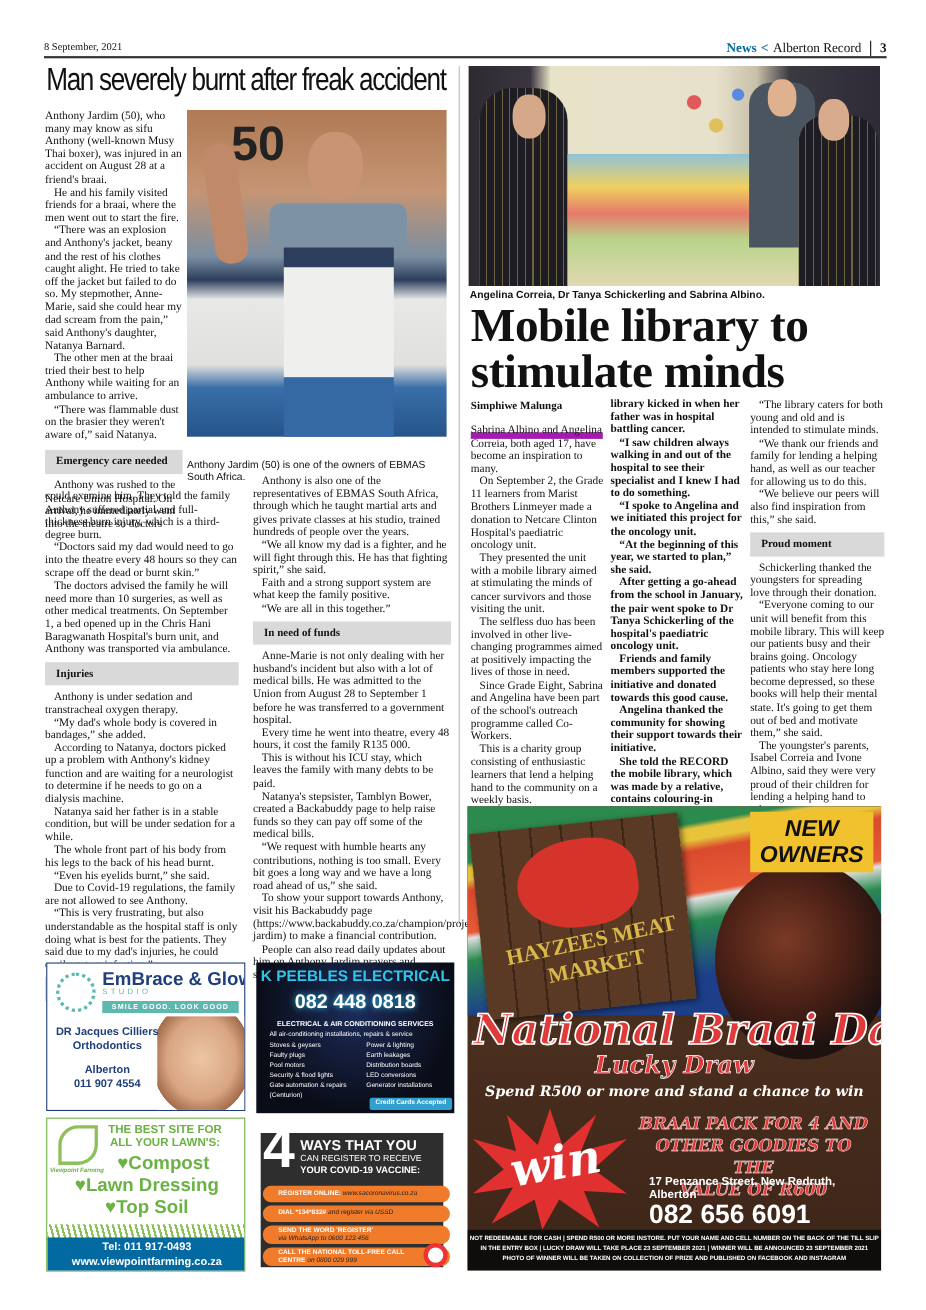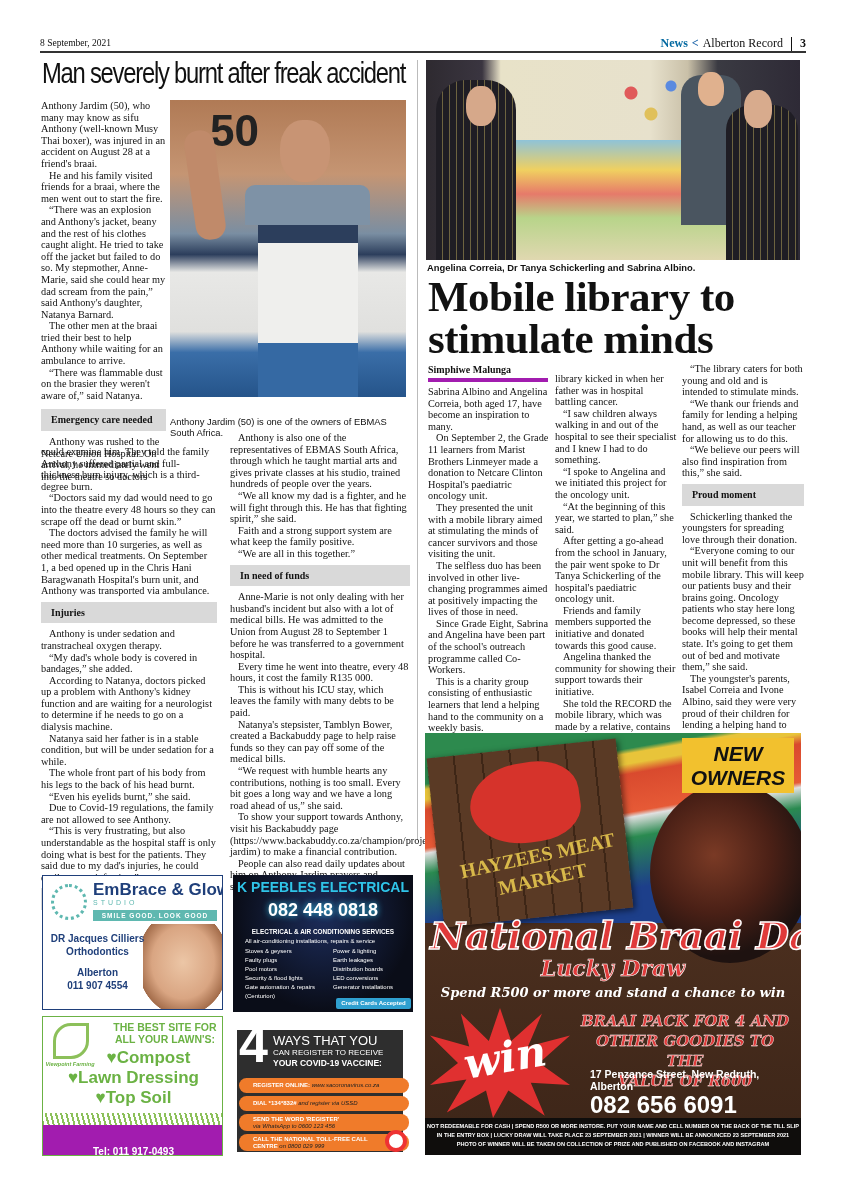--- a/index.html
+++ b/index.html
@@ -16,21 +16,21 @@
 .vrule{left:417px;top:60px;width:1px;height:780px;background:#bbb}
 .h1a{left:42px;top:57px;font-family:"Liberation Sans",sans-serif;font-size:29px;letter-spacing:-1.5px;transform:scaleX(.82);transform-origin:left;white-space:nowrap;font-weight:normal}
 .body{font-size:10.3px;line-height:11.6px}
 .body p{text-indent:8px}
 .body p.ni{text-indent:0}
 .sub{background:#d9d9d9;font-weight:bold;font-size:10px;padding:5px 10px;margin:5px 0 5px}
 .photo1{left:170px;top:100px;width:236px;height:297px;background:linear-gradient(180deg,#b07a55 0%,#c59573 25%,#7a8ea2 45%,#2c3e5c 52%,#e8e8e6 58%,#e0e0de 78%,#3a6ea8 85%,#25548a 100%);overflow:hidden}
 .cap{font-family:"Liberation Sans",sans-serif;font-size:9.4px;line-height:11px}
 .photo2{left:426px;top:60px;width:374px;height:200px;background:linear-gradient(90deg,#2e2a30 0%,#3a3540 15%,#e8e2c8 20%,#e7e1cc 60%,#c9c0a8 70%,#3a3a42 78%,#2e2a36 100%);overflow:hidden}
 .h1b{left:428px;top:276px;font-family:"Liberation Serif",serif;font-weight:900;font-size:43px;line-height:42px;letter-spacing:-.5px}
-.byline{left:428px;top:364px;font-weight:bold;font-size:10px;width:120px;border-bottom:4px solid #a21caf;padding-bottom:3px}
+.byline{left:428px;top:364px;font-weight:bold;font-size:10px;width:120px;border-bottom:6px solid #a21caf;padding-bottom:18px}
 .ad{overflow:hidden}
 </style>
 </head>
 <body>
 
 <div class="abs hdr-date">8 September, 2021</div>
 <div class="abs hdr-right">
   <span class="hdr-news">News</span>
   <span class="hdr-arrow">&lt;</span>
   <span class="hdr-pub">Alberton Record</span>
@@ -118,21 +118,21 @@
 <div class="abs body" style="left:428px;top:386px;width:122px;">
   <p class="ni">Sabrina Albino and Angelina Correia, both aged 17, have become an inspiration to many.</p>
   <p>On September 2, the Grade 11 learners from Marist Brothers Linmeyer made a donation to Netcare Clinton Hospital's paediatric oncology unit.</p>
   <p>They presented the unit with a mobile library aimed at stimulating the minds of cancer survivors and those visiting the unit.</p>
   <p>The selfless duo has been involved in other live-changing programmes aimed at positively impacting the lives of those in need.</p>
   <p>Since Grade Eight, Sabrina and Angelina have been part of the school's outreach programme called Co-Workers.</p>
   <p>This is a charity group consisting of enthusiastic learners that lend a helping hand to the community on a weekly basis.</p>
   <p>According to Sabrina, the idea of donating a mobile</p>
 </div>
 
-<div class="abs body" style="left:555px;top:373px;width:122px;">
+<div class="abs body" style="left:555px;top:362px;width:122px;font-weight:bold;">
   <p class="ni">library kicked in when her father was in hospital battling cancer.</p>
   <p>“I saw children always walking in and out of the hospital to see their specialist and I knew I had to do something.</p>
   <p>“I spoke to Angelina and we initiated this project for the oncology unit.</p>
   <p>“At the beginning of this year, we started to plan,” she said.</p>
   <p>After getting a go-ahead from the school in January, the pair went spoke to Dr Tanya Schickerling of the hospital's paediatric oncology unit.</p>
   <p>Friends and family members supported the initiative and donated towards this good cause.</p>
   <p>Angelina thanked the community for showing their support towards their initiative.</p>
   <p>She told the RECORD the mobile library, which was made by a relative, contains colouring-in books, reading books, puzzles, games, stationery and toys.</p>
 </div>
 
@@ -207,41 +207,41 @@
     <div>Distribution boards</div>
     <div>LED conversions</div>
     <div>Generator installations</div>
   </div>
   <div class="abs" style="left:103px;top:123px;width:75px;height:11px;background:#2fa0d0;color:#fff;font:bold 6px 'Liberation Sans',sans-serif;text-align:center;line-height:11px;border-radius:2px;">Credit Cards Accepted</div>
 </div>
 
 <div class="abs ad" style="left:42px;top:1016px;width:181px;height:140px;border:1.5px solid #6bb244;background:#fff;">
   <div class="abs" style="left:10px;top:6px;width:36px;height:36px;border:3px solid #8cc05a;border-radius:50% 0 50% 0;"></div>
   <div class="abs" style="left:2px;top:44px;width:50px;font:italic bold 5.5px 'Liberation Sans',sans-serif;color:#6bb244;text-align:center;">Viewpoint Farming</div>
-  <div class="abs" style="left:62px;top:4px;width:120px;text-align:center;font:bold 10.5px 'Liberation Sans',sans-serif;color:#6bb244;line-height:12px;">
+  <div class="abs" style="left:47px;top:4px;width:120px;text-align:center;font:bold 10.5px 'Liberation Sans',sans-serif;color:#6bb244;line-height:12px;">
     <div>THE BEST SITE FOR</div>
     <div>ALL YOUR LAWN'S:</div>
   </div>
   <div class="abs" style="left:0;top:31px;width:181px;text-align:center;font:bold 17px 'Liberation Sans',sans-serif;color:#6bb244;line-height:20px;">
     <div style="padding-left:30px"><span>♥</span><span>Compost</span></div>
     <div><span>♥</span><span>Lawn Dressing</span></div>
     <div><span>♥</span><span>Top Soil</span></div>
   </div>
   <div class="abs" style="left:0;top:96px;width:181px;height:14px;background:repeating-linear-gradient(75deg,#8cc05a 0 2px,#fff 2px 5px);"></div>
-  <div class="abs" style="left:0;top:108px;width:181px;height:32px;background:#a21caf;text-align:center;color:#fff;font:bold 10px 'Liberation Sans',sans-serif;line-height:14px;padding-top:20px;">
+  <div class="abs" style="left:0;top:108px;width:181px;height:32px;background:#0369a1;text-align:center;color:#fff;font:bold 10px 'Liberation Sans',sans-serif;line-height:14px;padding-top:2px;">
     <div>Tel: 011 917-0493</div>
     <div>www.viewpointfarming.co.za</div>
   </div>
 </div>
 
 <div class="abs ad" style="left:233px;top:1018px;width:180px;height:136px;background:#fff;">
   <div class="abs" style="left:4px;top:12px;width:166px;height:122px;background:#2e2e2e;"></div>
   <div class="abs" style="left:6px;top:0;font:900 52px 'Liberation Sans',sans-serif;color:#fff;line-height:52px;">4</div>
   <div class="abs" style="left:40px;top:16px;width:130px;color:#fff;font-family:'Liberation Sans',sans-serif;line-height:10px;">
-    <div style="font-weight:400;font-size:13px;line-height:14px">WAYS THAT YOU</div>
+    <div style="font-weight:700;font-size:13px;line-height:14px">WAYS THAT YOU</div>
     <div style="font-size:8px">CAN REGISTER TO RECEIVE</div>
     <div style="font-weight:900;font-size:8.5px">YOUR COVID-19 VACCINE:</div>
   </div>
   <div class="abs" style="left:6px;top:60px;width:170px;">
     <div style="height:15px;background:#f07b2a;border-radius:8px;margin-bottom:3px;font:6px 'Liberation Sans',sans-serif;color:#fff;padding:4px 0 0 14px;white-space:nowrap;overflow:hidden;"><b>REGISTER ONLINE:</b> <i style="color:#222">www.sacoronavirus.co.za</i></div>
     <div style="height:15px;background:#f07b2a;border-radius:8px;margin-bottom:3px;font:6px 'Liberation Sans',sans-serif;color:#fff;padding:4px 0 0 14px;white-space:nowrap;overflow:hidden;"><b>DIAL *134*832#</b> <i style="color:#222">and register via USSD</i></div>
     <div style="height:17px;background:#f07b2a;border-radius:8px;margin-bottom:3px;font:6px 'Liberation Sans',sans-serif;color:#fff;padding:2px 0 0 14px;line-height:7px;overflow:hidden;"><b>SEND THE WORD 'REGISTER'</b><br><i style="color:#222">via WhatsApp to 0600 123 456</i></div>
     <div style="height:17px;background:#f07b2a;border-radius:8px;font:6px 'Liberation Sans',sans-serif;color:#fff;padding:2px 28px 0 14px;line-height:7px;overflow:hidden;"><b>CALL THE NATIONAL TOLL-FREE CALL CENTRE</b> <i style="color:#222">on 0800 029 999</i></div>
   </div>
   <div class="abs" style="left:152px;top:112px;width:22px;height:22px;border-radius:50%;background:#fff;border:4px solid #e33;"></div>

